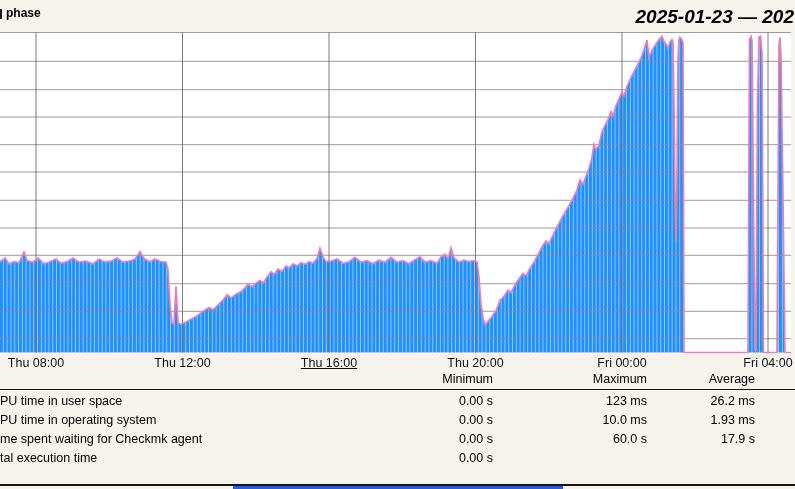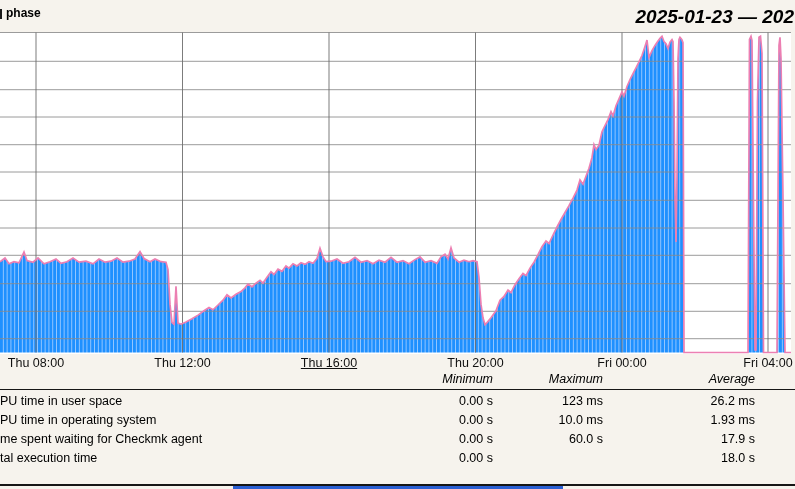--- a/index.html
+++ b/index.html
@@ -24,24 +24,24 @@
   #plot{
     position:absolute;left:0;top:32px;width:791px;height:322px;
     background:#ffffff;
   }
   #chart-svg{position:absolute;left:0;top:0;}
   .xlab{
     position:absolute;top:0;width:90px;text-align:center;
     font-size:12.5px;color:#111;white-space:nowrap;
   }
   #xlabels{position:absolute;left:0;top:356px;width:630px;height:16px;}
-  #legend-head{position:absolute;left:0;top:372px;width:795px;height:16px;font-size:12.5px;font-style:italic;}
+  #legend-head{position:absolute;left:0;top:372px;width:795px;height:16px;font-size:12.5px;}
   .col{position:absolute;text-align:right;white-space:nowrap;}
   .c1{left:373px;width:120px;}
-  .c2{left:483px;width:120px;}
+  .c2{left:527px;width:120px;}
   .c3{left:635px;width:120px;}
   #legend-sep{position:absolute;left:0;top:389px;width:795px;height:1px;background:#1a1a1a;}
   #legend-rows{position:absolute;left:0;top:392px;width:795px;}
   .lrow{position:relative;height:19px;line-height:19px;font-size:12.5px;}
   .llabel{position:absolute;left:0;white-space:nowrap;}
   #bottom-line{position:absolute;left:0;top:484px;width:795px;height:2px;background:#161616;}
   #scroll-thumb{position:absolute;left:233px;top:486px;width:330px;height:3px;background:var(--scrollbar,#2a5fd4);}
 </style>
 </head>
 <body style="--bg: #f6f3ed; --text: #000000; --scrollbar: #2a5fd4;">
@@ -113,19 +113,18 @@
       </div>
       <div class="lrow">
         <span class="llabel">me spent waiting for Checkmk agent</span>
         <span class="col c1">0.00 s</span>
         <span class="col c2">60.0 s</span>
         <span class="col c3">17.9 s</span>
       </div>
       <div class="lrow">
         <span class="llabel">tal execution time</span>
         <span class="col c1">0.00 s</span>
-        <span class="col c3">18.0 s</span>
       </div>
     </div>
 
   <div id="bottom-line" style="background: rgb(22, 22, 22);"></div>
   <div id="scroll-thumb"></div>
 </div>
 
 </body></html>

